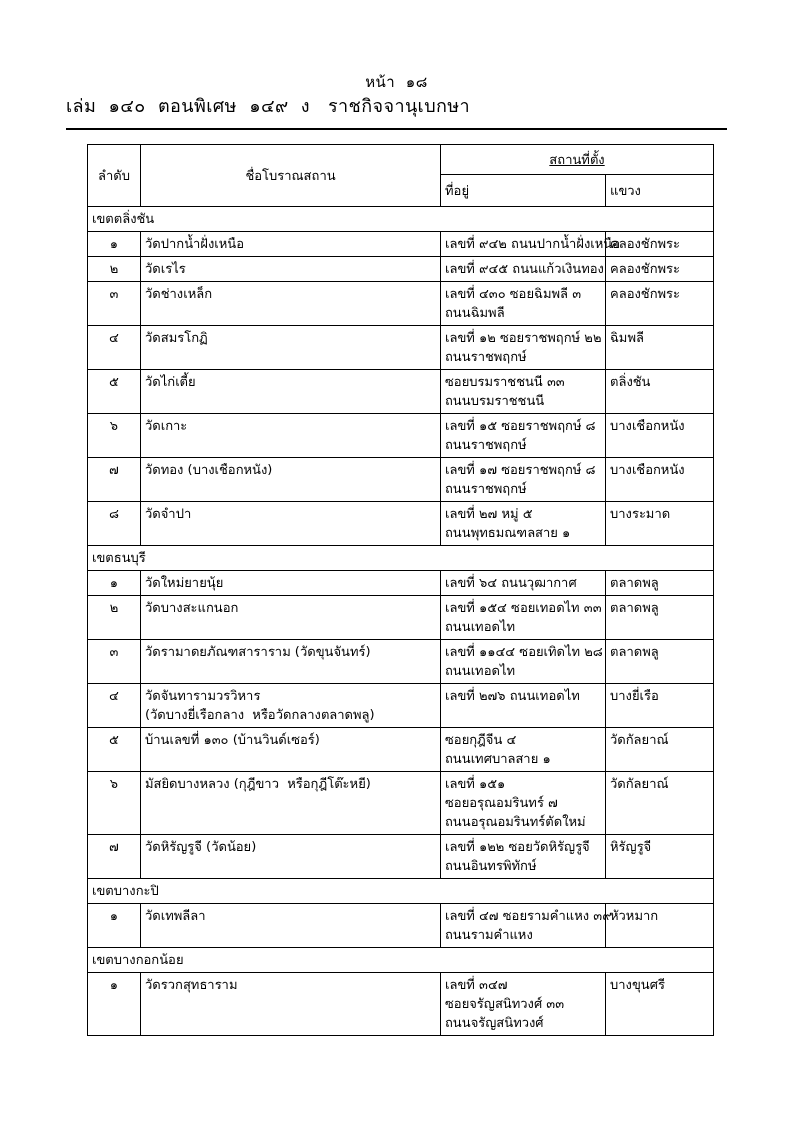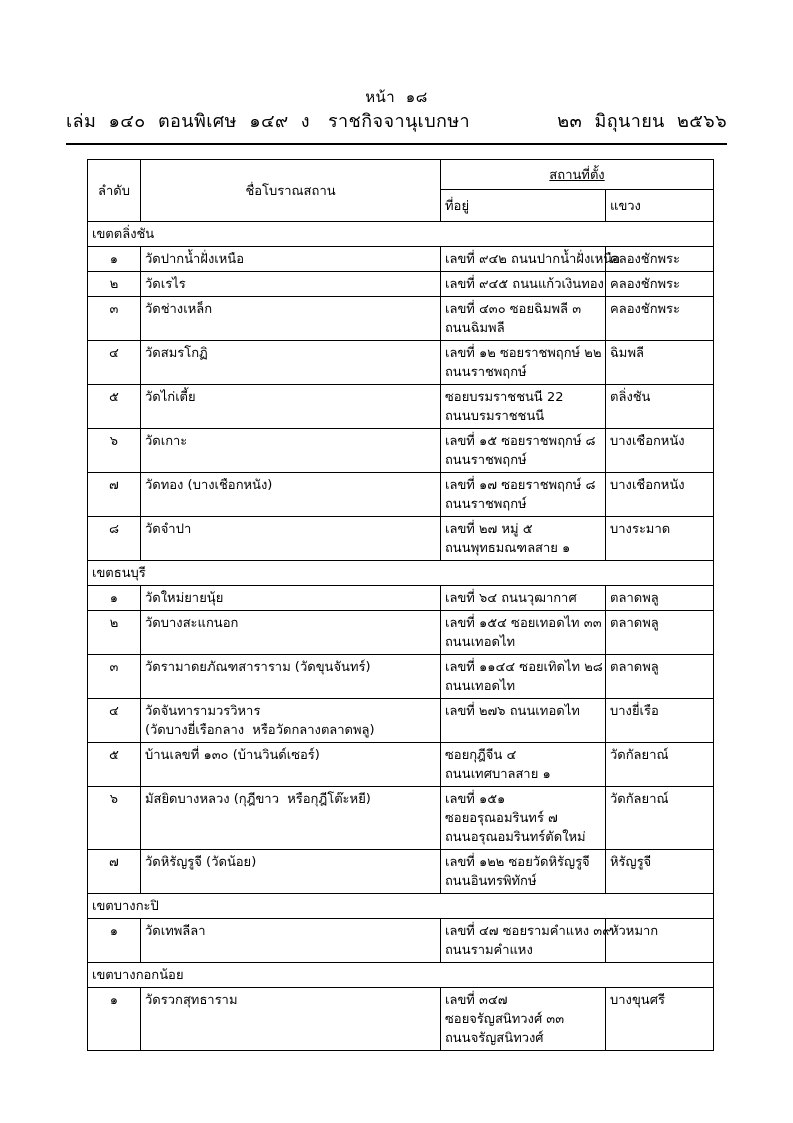--- a/index.html
+++ b/index.html
@@ -12,21 +12,21 @@
     height: 1123px;
     font-family: "DejaVu Sans", "Liberation Sans", sans-serif;
     color: #000000;
     position: relative;
     overflow: hidden;
   }
 
   .page {
     position: absolute;
     left: 0;
-    top: 15px;
+    top: 0;
     width: 793px;
     height: 898px;
   }
 
   
   .masthead {
     position: absolute;
     left: 66px;
     top: 72px;
     width: 661px;
@@ -148,21 +148,20 @@
 </head>
 <body>
 
 <div class="page">
 
   <div class="masthead">
     <div class="page-no-line">หน้า  ๑๘</div>
     <div class="gazette-line">
       <span class="gazette-left">เล่ม  ๑๔๐  ตอนพิเศษ  ๑๔๙  ง</span>
       <span class="gazette-center">ราชกิจจานุเบกษา</span>
-      <span class="gazette-right">๒๓  มิถุนายน  ๒๕๖๖</span>
     </div>
   </div>
   <div class="masthead-rule"></div>
 
   <div class="tbl-wrap">
     <table class="doc">
       <colgroup>
         <col class="c-ord">
         <col class="c-name">
         <col class="c-addr">
@@ -227,21 +226,21 @@
             </td>
             <td class="sub">ฉิมพลี</td>
           </tr>
           <tr>
             <td class="ord">๕</td>
             <td class="name">
               <span class="ln">วัดไก่เตี้ย</span>
               <span class="spacer"></span>
             </td>
             <td class="addr">
-              <span class="ln">ซอยบรมราชชนนี 22</span>
+              <span class="ln">ซอยบรมราชชนนี ๓๓</span>
               <span class="ln">ถนนบรมราชชนนี</span>
             </td>
             <td class="sub">ตลิ่งชัน</td>
           </tr>
           <tr>
             <td class="ord">๖</td>
             <td class="name">
               <span class="ln">วัดเกาะ</span>
               <span class="spacer"></span>
             </td>

